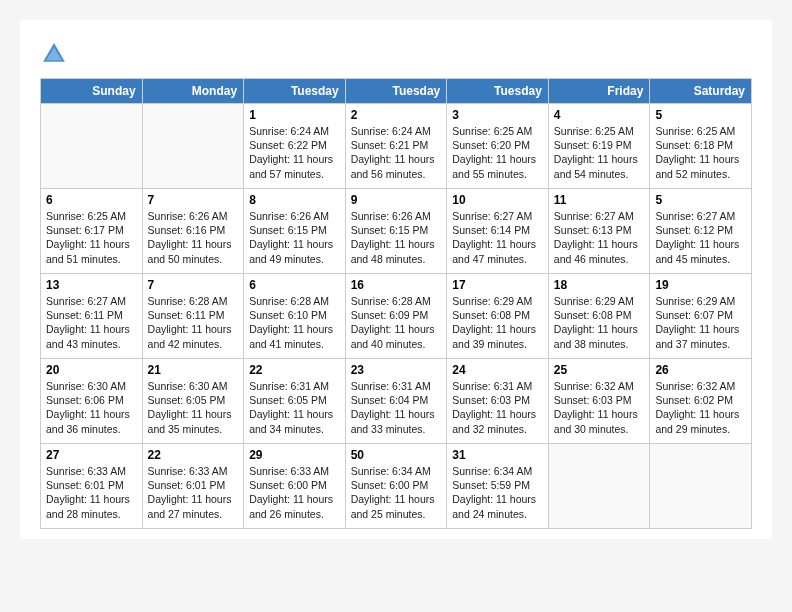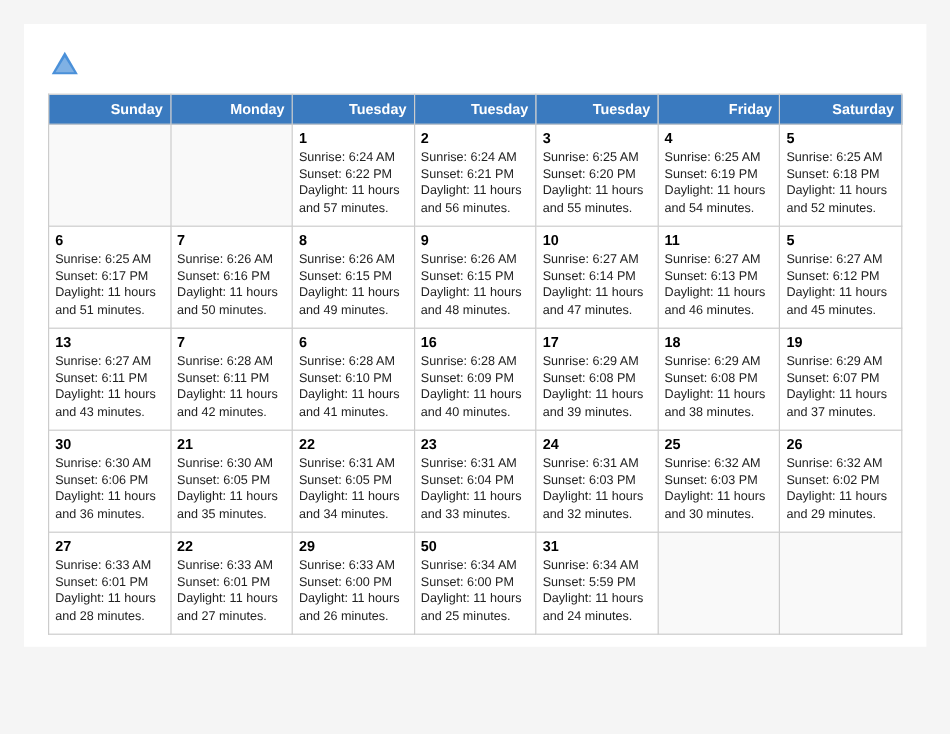--- a/index.html
+++ b/index.html
@@ -206,21 +206,21 @@
             <span class="day-number">18</span>
             <div class="day-info">Sunrise: 6:29 AM<br>Sunset: 6:08 PM<br>Daylight: 11 hours and 38 minutes.</div>
           </td>
           <td>
             <span class="day-number">19</span>
             <div class="day-info">Sunrise: 6:29 AM<br>Sunset: 6:07 PM<br>Daylight: 11 hours and 37 minutes.</div>
           </td>
         </tr>
         <tr class="week-row">
           <td>
-            <span class="day-number">30</span>
+            <span class="day-number">20</span>
             <div class="day-info">Sunrise: 6:30 AM<br>Sunset: 6:06 PM<br>Daylight: 11 hours and 36 minutes.</div>
           </td>
           <td>
             <span class="day-number">21</span>
             <div class="day-info">Sunrise: 6:30 AM<br>Sunset: 6:05 PM<br>Daylight: 11 hours and 35 minutes.</div>
           </td>
           <td>
             <span class="day-number">22</span>
             <div class="day-info">Sunrise: 6:31 AM<br>Sunset: 6:05 PM<br>Daylight: 11 hours and 34 minutes.</div>
           </td>

